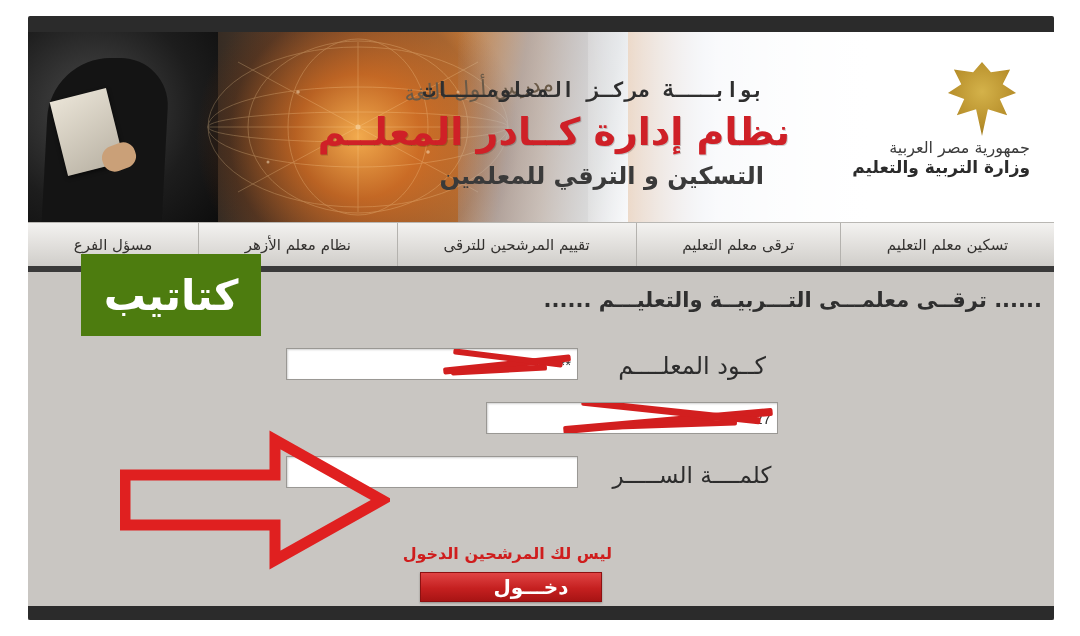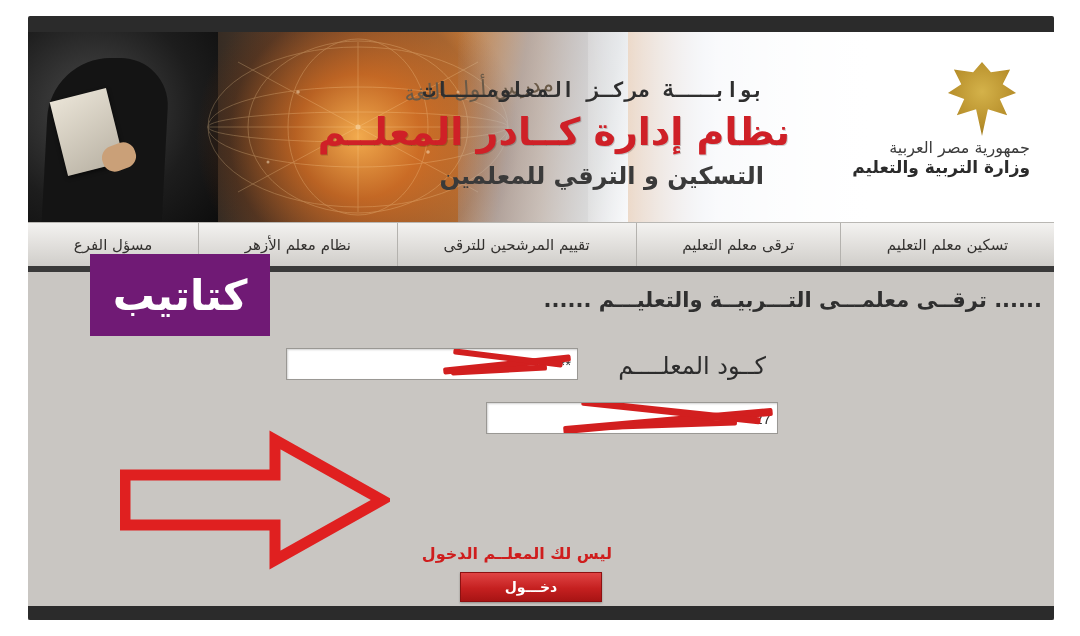--- a/index.html
+++ b/index.html
@@ -173,34 +173,35 @@
   
   .err-msg{
     position:absolute;right:430px;top:272px;
     font-size:16px;font-weight:bold;color:#cf1d1d;white-space:nowrap;
   }
   .btn-login{
     position:absolute;right:440px;top:300px;
     width:140px;height:28px;
     background:linear-gradient(180deg,#e04444 0%,#c52020 55%,#a81414 100%);
     border:1px solid #8d1111;
-    color:#ffffff;font-size:14px;font-weight:bold;
+    color:#ffffff;font-size:20px;font-weight:bold;
     display:flex;align-items:center;justify-content:center;
     letter-spacing:2px;cursor:pointer;
     box-shadow:0 1px 2px rgba(0,0,0,.3);
+    padding-left:40px;
   }
   
   .arrow-annot{
     position:absolute;left:120px;top:430px;width:270px;height:140px;
   }
   
   .watermark{
-    position:absolute;left:90px;top:254px;
+    position:absolute;left:81px;top:254px;
     width:180px;height:82px;
-    background:#701a75;
+    background:#4d7c0f;
     display:flex;align-items:center;justify-content:center;
     color:#ffffff;font-size:42px;font-weight:bold;letter-spacing:1px;
   }
   
   .bottom-strip{
     position:absolute;left:0;bottom:0;width:1026px;height:14px;background:#2b2b2b;
   }
 </style>
 </head>
 <body>
@@ -283,24 +284,30 @@
             <div class="finput">
               <input type="text" value="27*********" style="">
               <div class="redact">
                 <div class="bar" style="right:4px;top:14px;width:210px;height:8px;transform:rotate(-5deg);"></div>
                 <div class="bar" style="right:16px;top:5px;width:180px;height:7px;transform:rotate(6deg);"></div>
                 <div class="bar" style="right:40px;top:19px;width:150px;height:6px;transform:rotate(-2deg);"></div>
               </div>
             </div>
           </div>
 
+          <div class="frow">
+            <div class="flabel two-line">كلمــــة الســـــر</div>
+            <div class="finput">
+              <input type="password" value="" style="">
+            </div>
+          </div>
 
         </div>
 
-        <div class="err-msg">ليس لك المعلــم الدخول</div>
+        <div class="err-msg">ليس لك المرشحين الدخول</div>
 
         <div class="btn-login">دخـــول</div>
 
       </div>
     </div>
 
     <div class="bottom-strip"></div>
   </div>
 
   <svg class="arrow-annot" viewBox="0 0 270 140">

